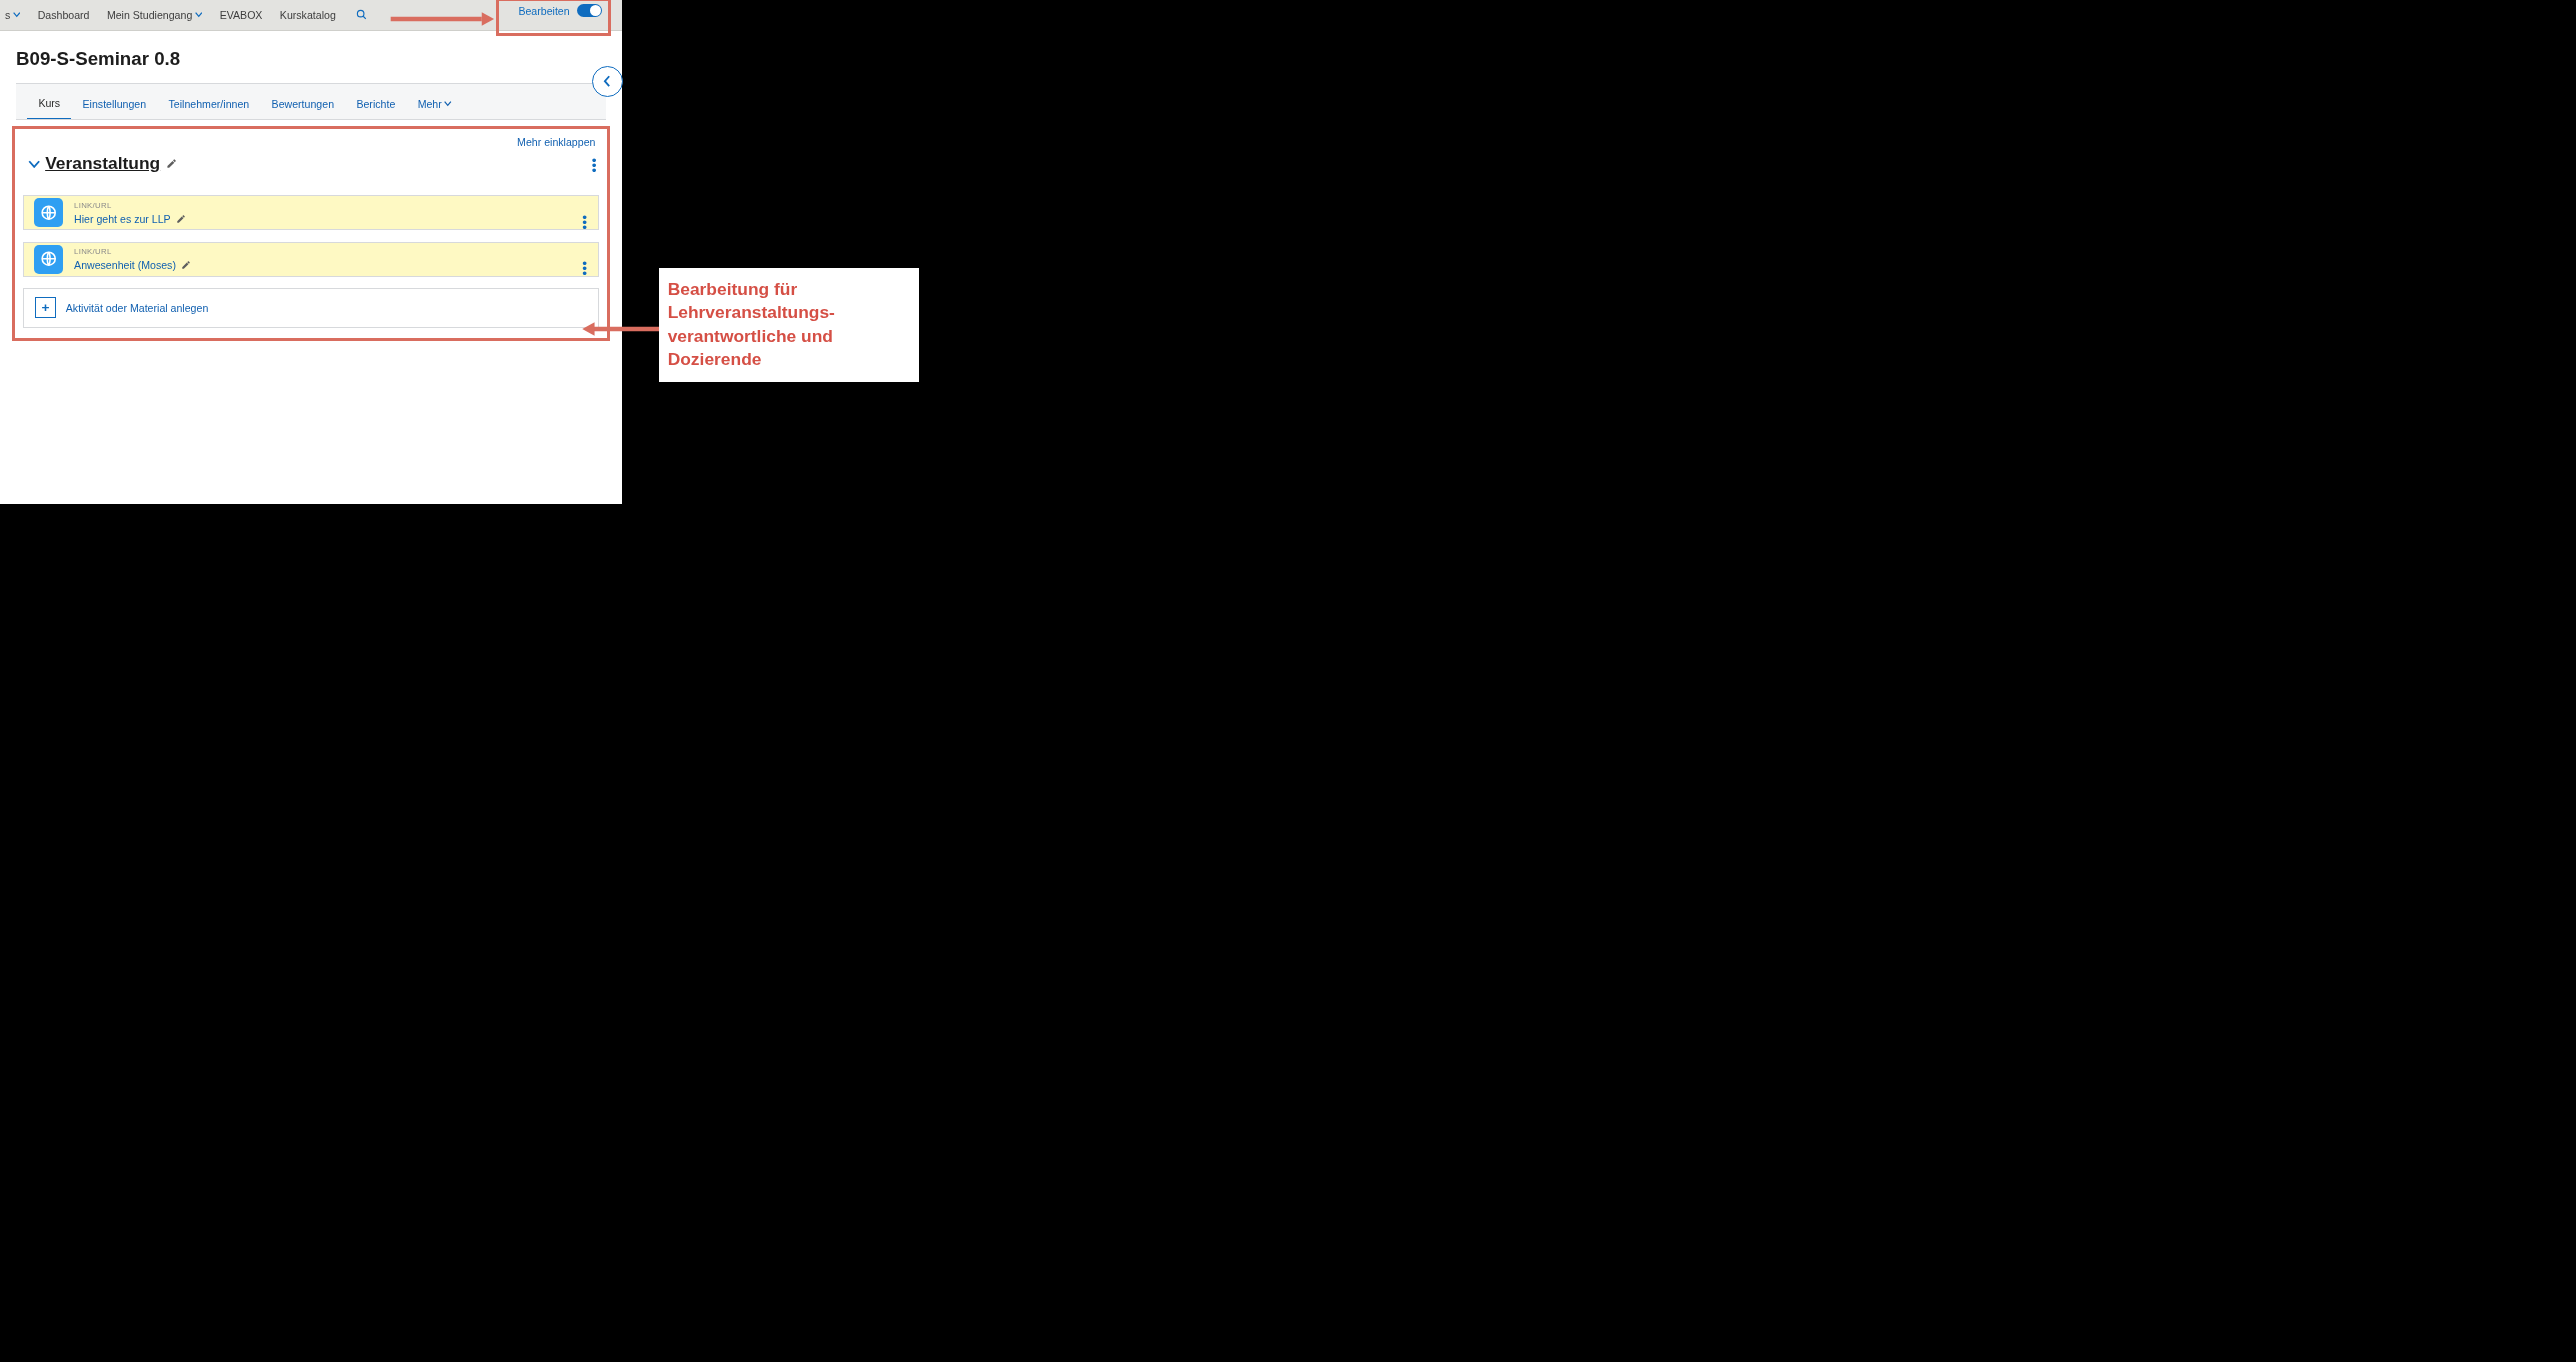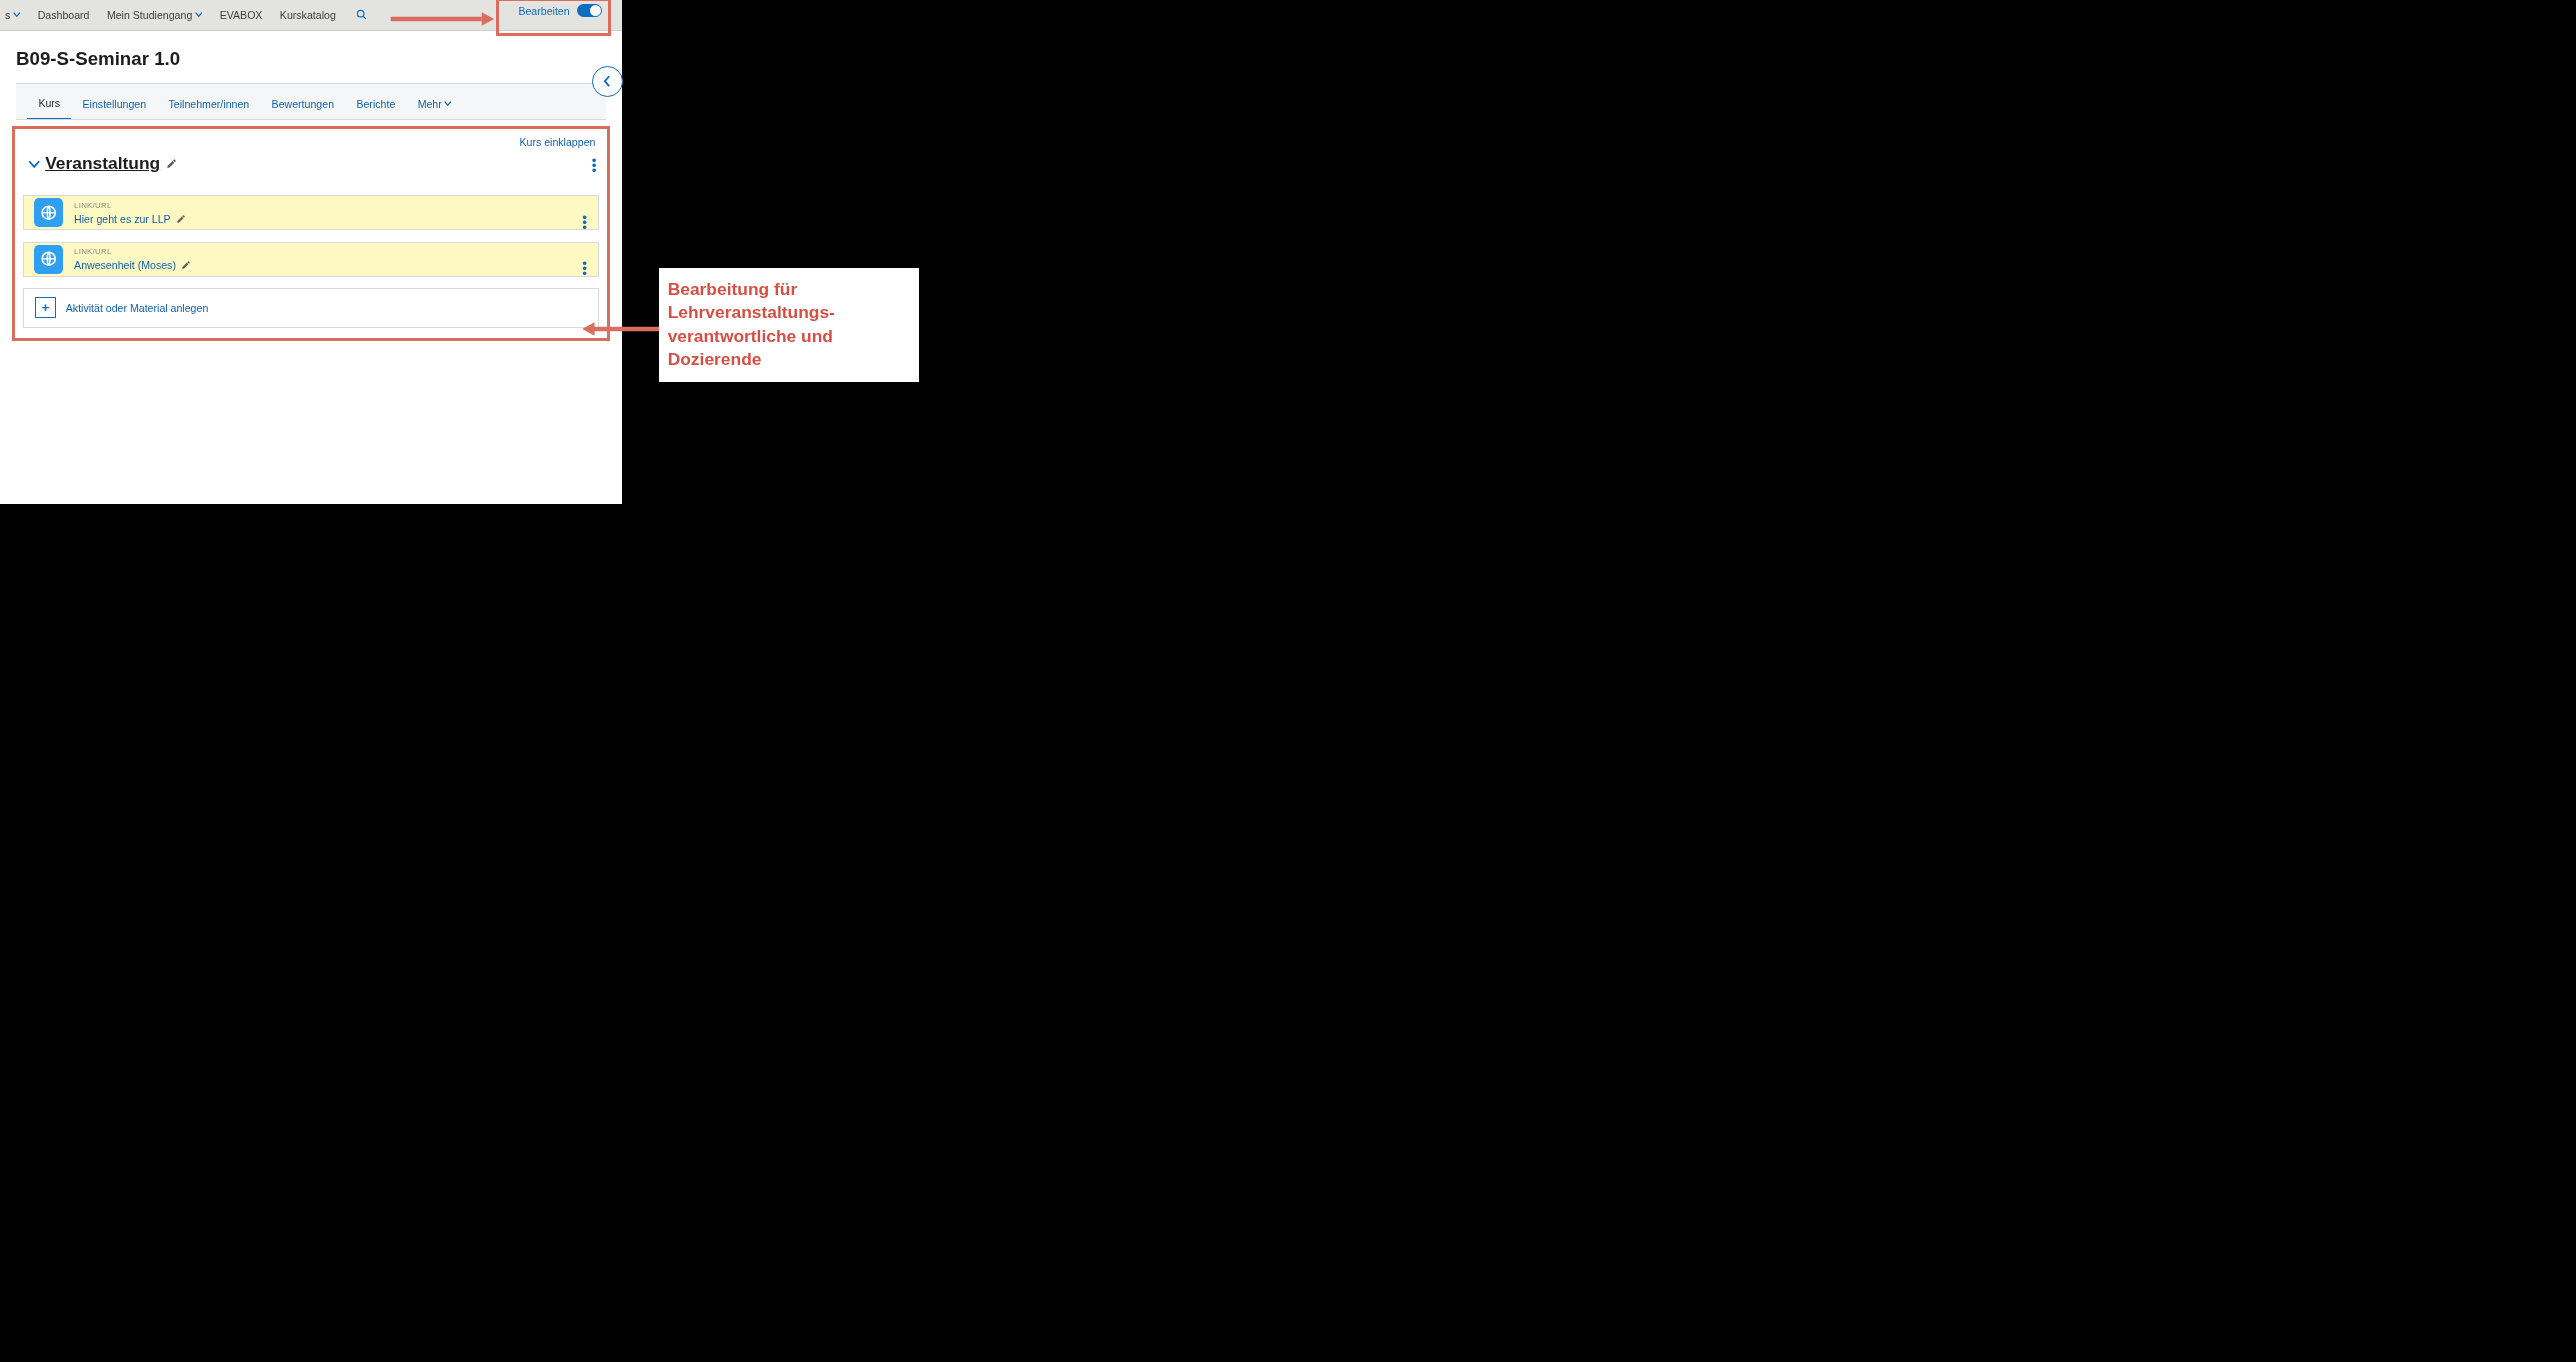--- a/index.html
+++ b/index.html
@@ -177,21 +177,21 @@
       <div class="edit-highlight"></div>
       <div class="arrow-to-toggle">
         <svg width="106" height="16" viewBox="0 0 170 26">
           <line x1="0" y1="13" x2="148" y2="13" stroke="#d96d5f" stroke-width="7"></line>
           <path d="M148 2 L168 13 L148 24 Z" fill="#d96d5f"></path>
         </svg>
       </div>
     </div>
 
     <div class="page-area">
-      <div class="page-title">B09-S-Seminar 1.0</div>
+      <div class="page-title">B09-S-Seminar 0.8</div>
 
       <div class="tabbar">
         <div class="tab active">
             <span>Kurs</span>
           </div>
         <div class="tab">
             <span>Einstellungen</span>
           </div>
         <div class="tab">
             <span>Teilnehmer/innen</span>
@@ -213,21 +213,21 @@
       </div>
     </div>
 
     <div class="drawer-handle">
       <svg width="8.7" height="12.4" viewBox="0 0 14 20">
           <path d="M10 2 L3 10 L10 18" fill="none" stroke="currentColor" stroke-width="3"></path>
         </svg>
     </div>
 
     <div class="content-highlight">
-      <div class="collapse-all">Kurs einklappen</div>
+      <div class="collapse-all">Mehr einklappen</div>
 
       <div class="section-head">
         <span class="chev">
           <svg width="12.4" height="8.7" viewBox="0 0 20 14">
               <path d="M2 2l8 9 8-9" fill="none" stroke="currentColor" stroke-width="3"></path>
             </svg>
         </span>
         <span class="section-title">Veranstaltung</span>
         <span class="pencil">
           <svg width="11.2" height="11.2" viewBox="0 0 24 24" fill="currentColor">

